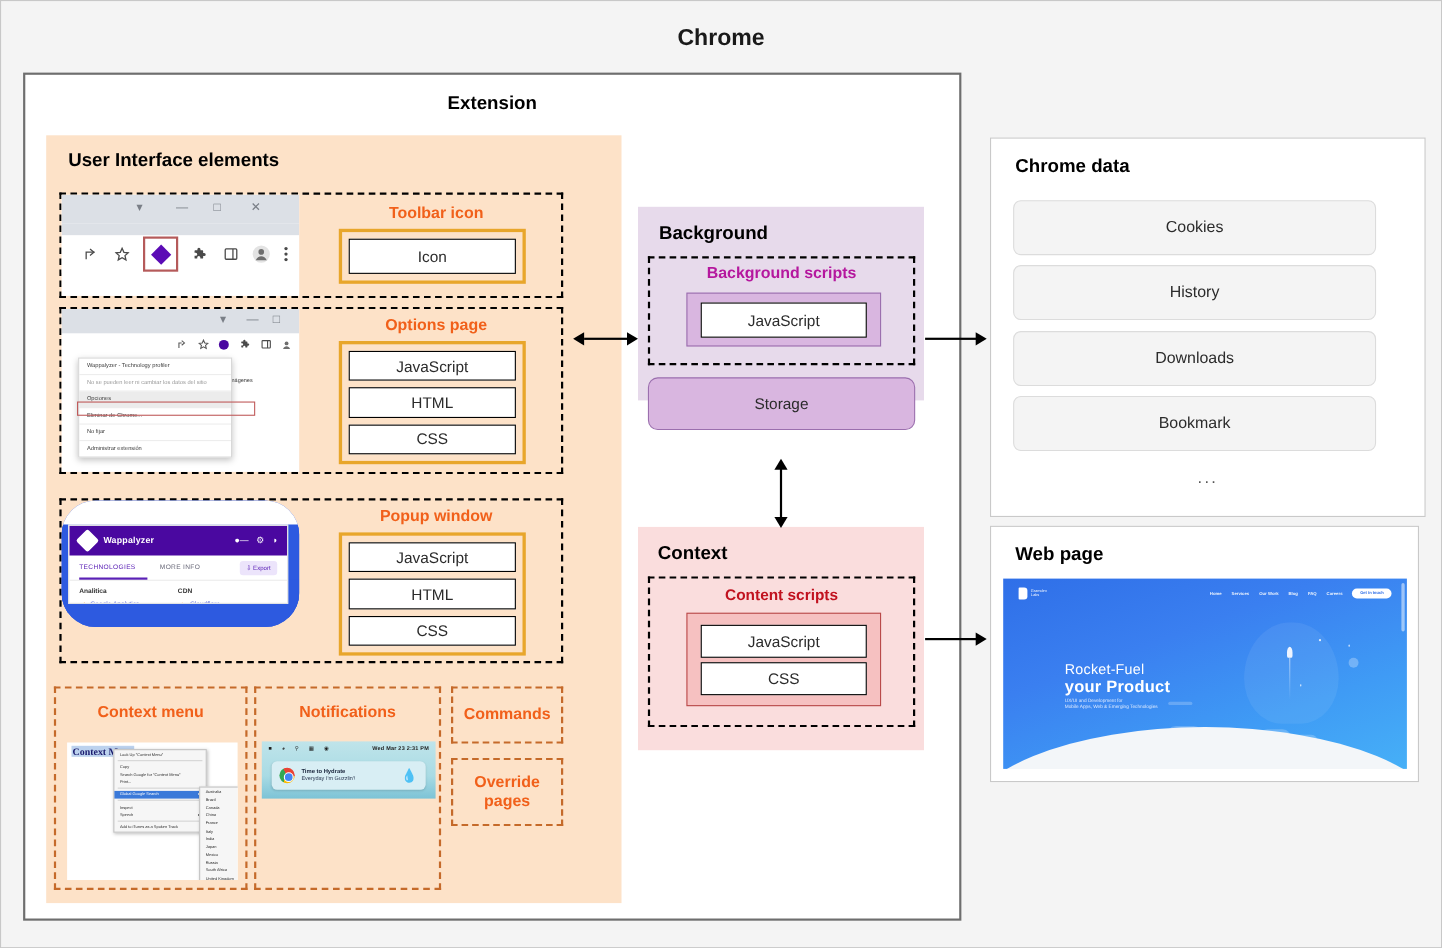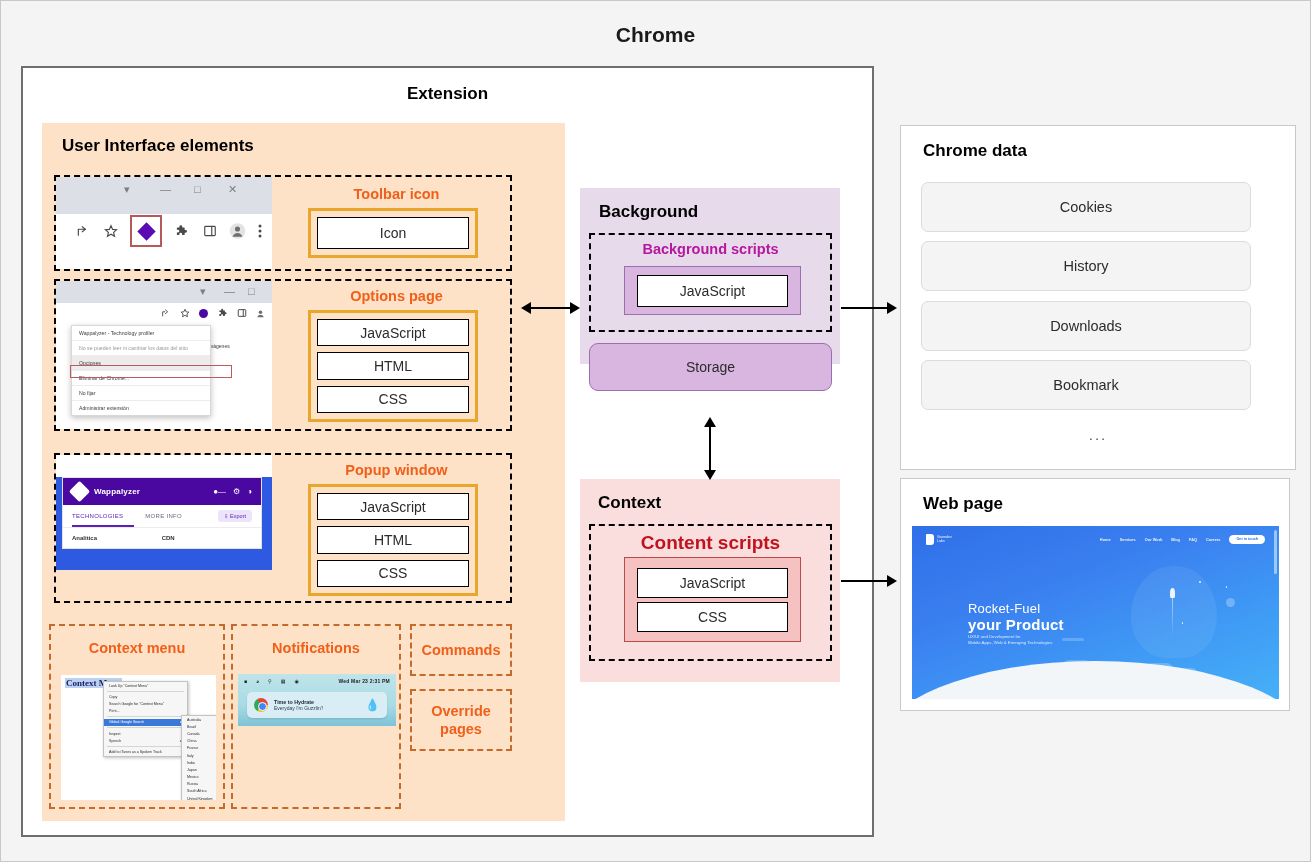--- a/index.html
+++ b/index.html
@@ -122,21 +122,21 @@
   .bg-js{ width:151px; height:32px; background:#fff; border:1.5px solid #000; display:flex; align-items:center; justify-content:center; font-size:14px; color:#2b2b2b;}
   .storage{
     position:absolute; left:9px; top:155px; width:243px; height:48px; background:#d9b6e0;
     border:1.5px solid #9b6fae; border-radius:9px; display:flex; align-items:center; justify-content:center;
     font-size:14px; color:#2b2b2b;
   }
   
   .ct-panel{ position:absolute; left:580px; top:479px; width:260px; height:203px; background:#fadddd;}
   .ct-title{ position:absolute; left:18px; top:14px; font-size:17px; font-weight:bold; color:#000;}
   .ct-dash{ position:absolute; left:9px; top:45px; width:243px; height:137px; border:2px dashed #000;}
-  .ct-scripts-label{ position:absolute; left:0; top:6px; width:100%; text-align:center; color:#c1121f; font-weight:bold; font-size:19px;}
+  .ct-scripts-label{ position:absolute; left:0; top:6px; width:100%; text-align:center; color:#c1121f; font-weight:bold; font-size:14px;}
   .ct-js-wrap{ position:absolute; left:33px; top:31px; width:177px; height:85px; background:#f6c1c1; border:1.5px solid #b94a4a; display:flex; flex-direction:column; align-items:center; justify-content:center; gap:4px;}
   .ct-code{ width:151px; height:30px; background:#fff; border:1.5px solid #000; display:flex; align-items:center; justify-content:center; font-size:14px; color:#2b2b2b;}
   
   .rbox{ position:absolute; background:#fff; border:1px solid #c9c9c9; }
   .rbox-title{ position:absolute; left:22px; top:15px; font-size:17px; font-weight:bold; color:#000;}
   .pill{
     position:absolute; left:20px; width:330px; height:50px; background:#f4f4f4;
     border:1px solid #dcdcdc; border-radius:7px;
     display:flex; align-items:center; justify-content:center; font-size:14.5px; color:#2b2b2b;
   }
@@ -305,21 +305,21 @@
     </div>
 
     <div class="dash-block" style="left:12px; top:330px; width:458px; height:150px;">
       <div class="sec-label" style="left:50%; top:7px; width:50%;">Popup window</div>
       <div class="code-group" style="left:252px; top:29px; width:170px; height:112px;">
         <div class="code-item" style="flex:1;">JavaScript</div>
         <div class="code-item" style="flex:1;">HTML</div>
         <div class="code-item" style="flex:1;">CSS</div>
       </div>
 
-      <div class="shot" style="left:0px; top:0px; width:216px; height:115px; background:#2d5ae0;">
+      <div class="shot" style="left:0px; top:0px; width:216px; height:115px; background:#2d5ae0;border-radius:31px;">
         <div style="position:absolute;left:0;top:0;width:216px;height:22px;background:#fff;"></div>
         <div style="position:absolute;left:0;top:22px;width:6px;height:93px;background:#2d5ae0;"></div>
         <div style="position:absolute;right:0;top:22px;width:10px;height:93px;background:#2d5ae0;"></div>
         <div style="position:absolute;left:0;top:72px;width:216px;height:43px;background:#2d5ae0;"></div>
         <div class="toolbar-row" style="height:22px; gap:8px; padding-right:8px; background:transparent;">
           <span class="tb-ic" style="width:10px;height:10px;">
             <svg width="9" height="9" viewBox="0 0 24 24" fill="none" stroke="#8a8a8a" stroke-width="2.4">
                 <rect x="3" y="5" width="18" height="13" rx="1"></rect>
               </svg>
           </span>

